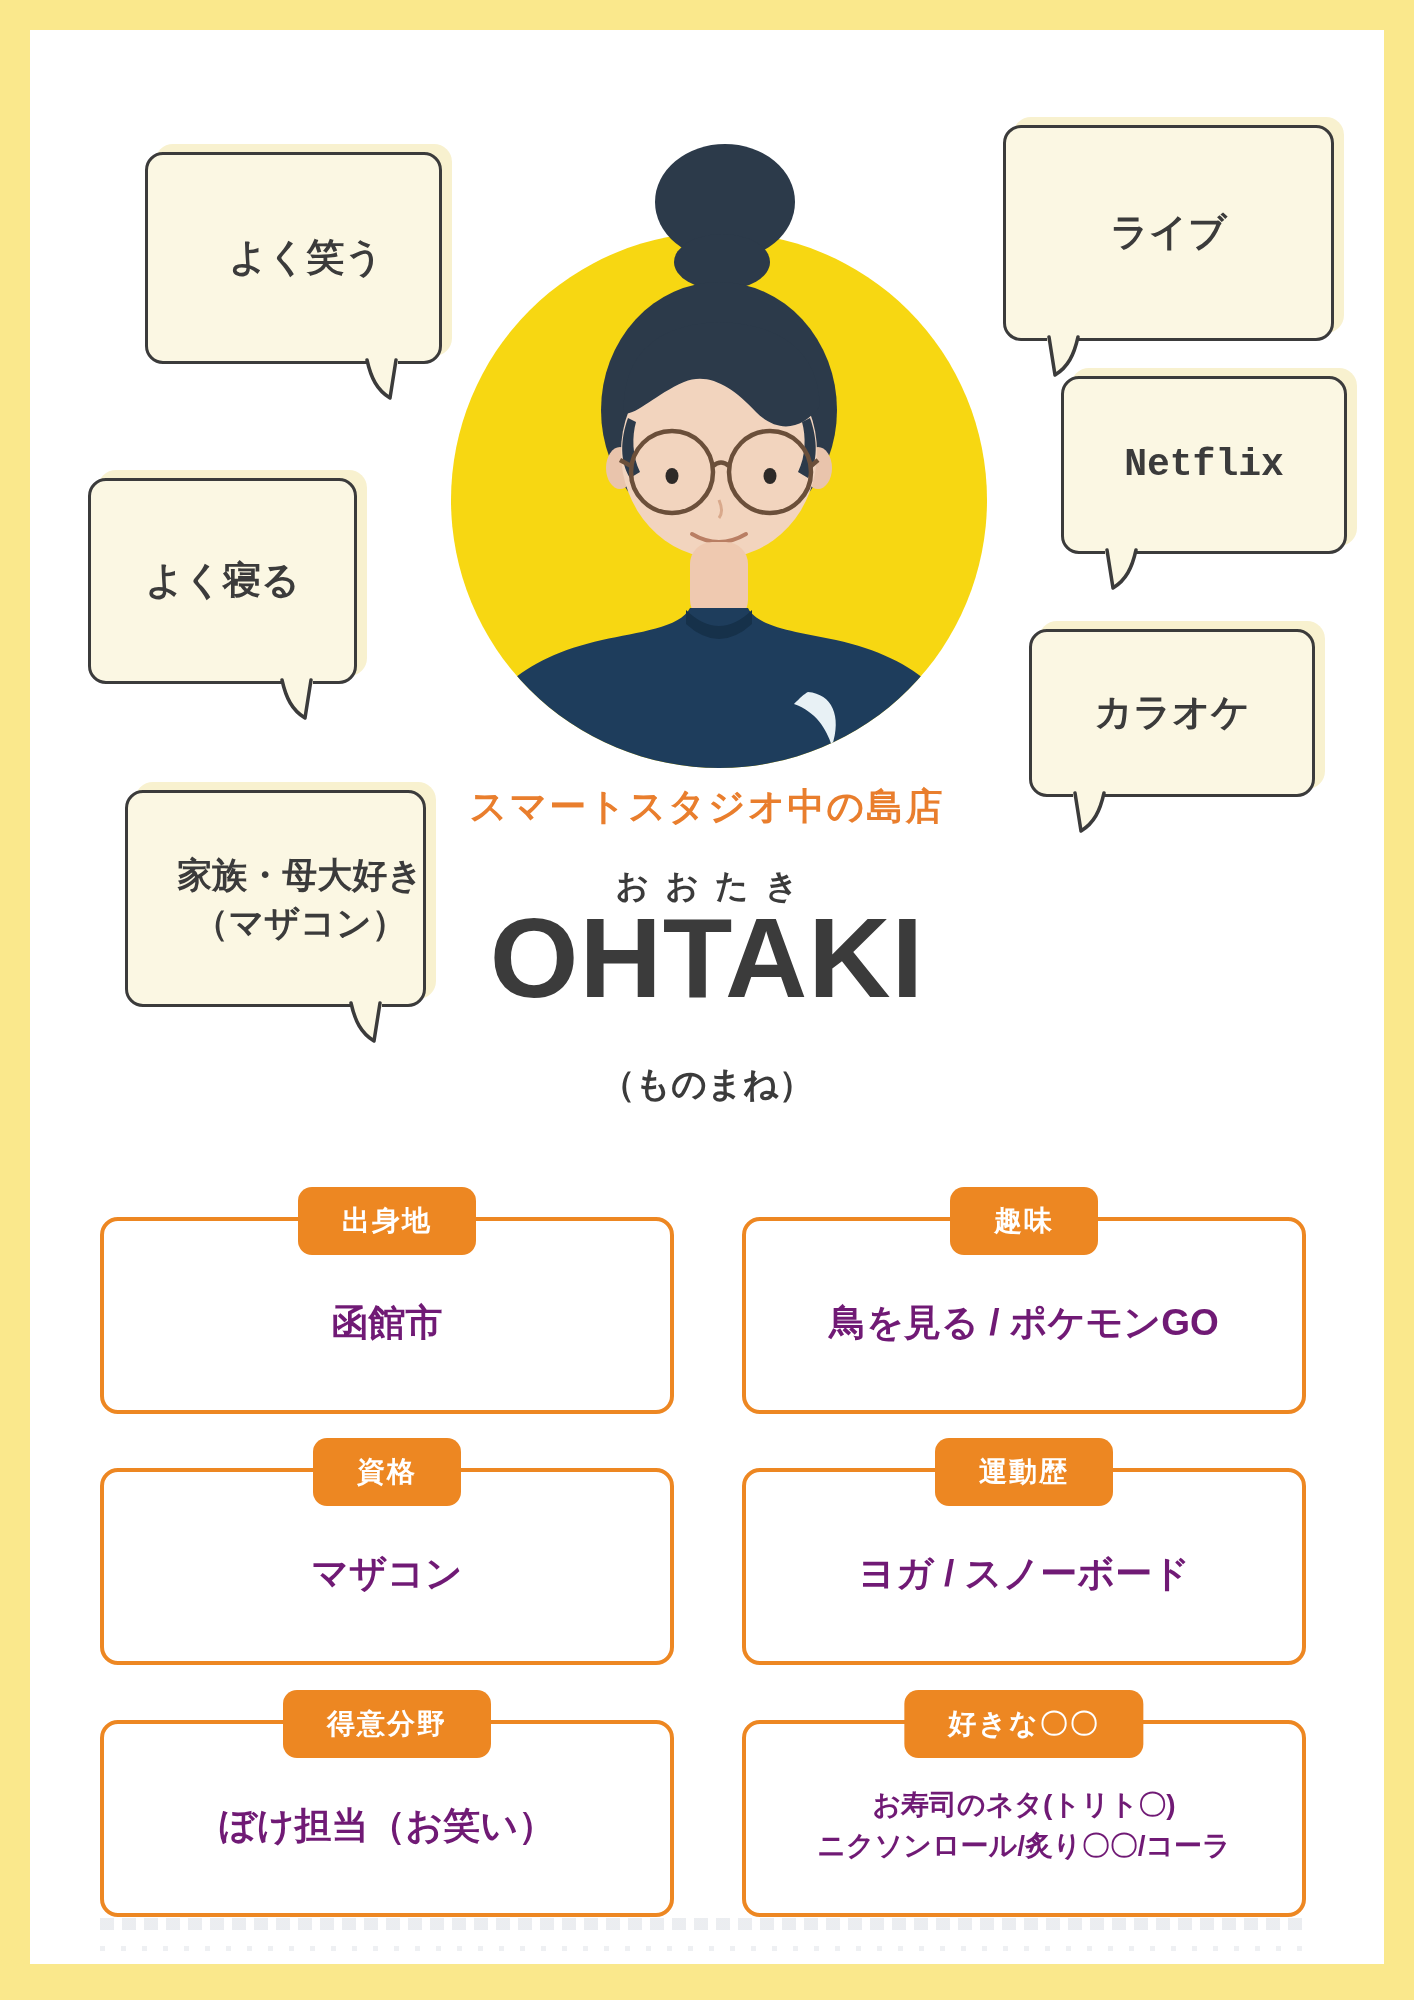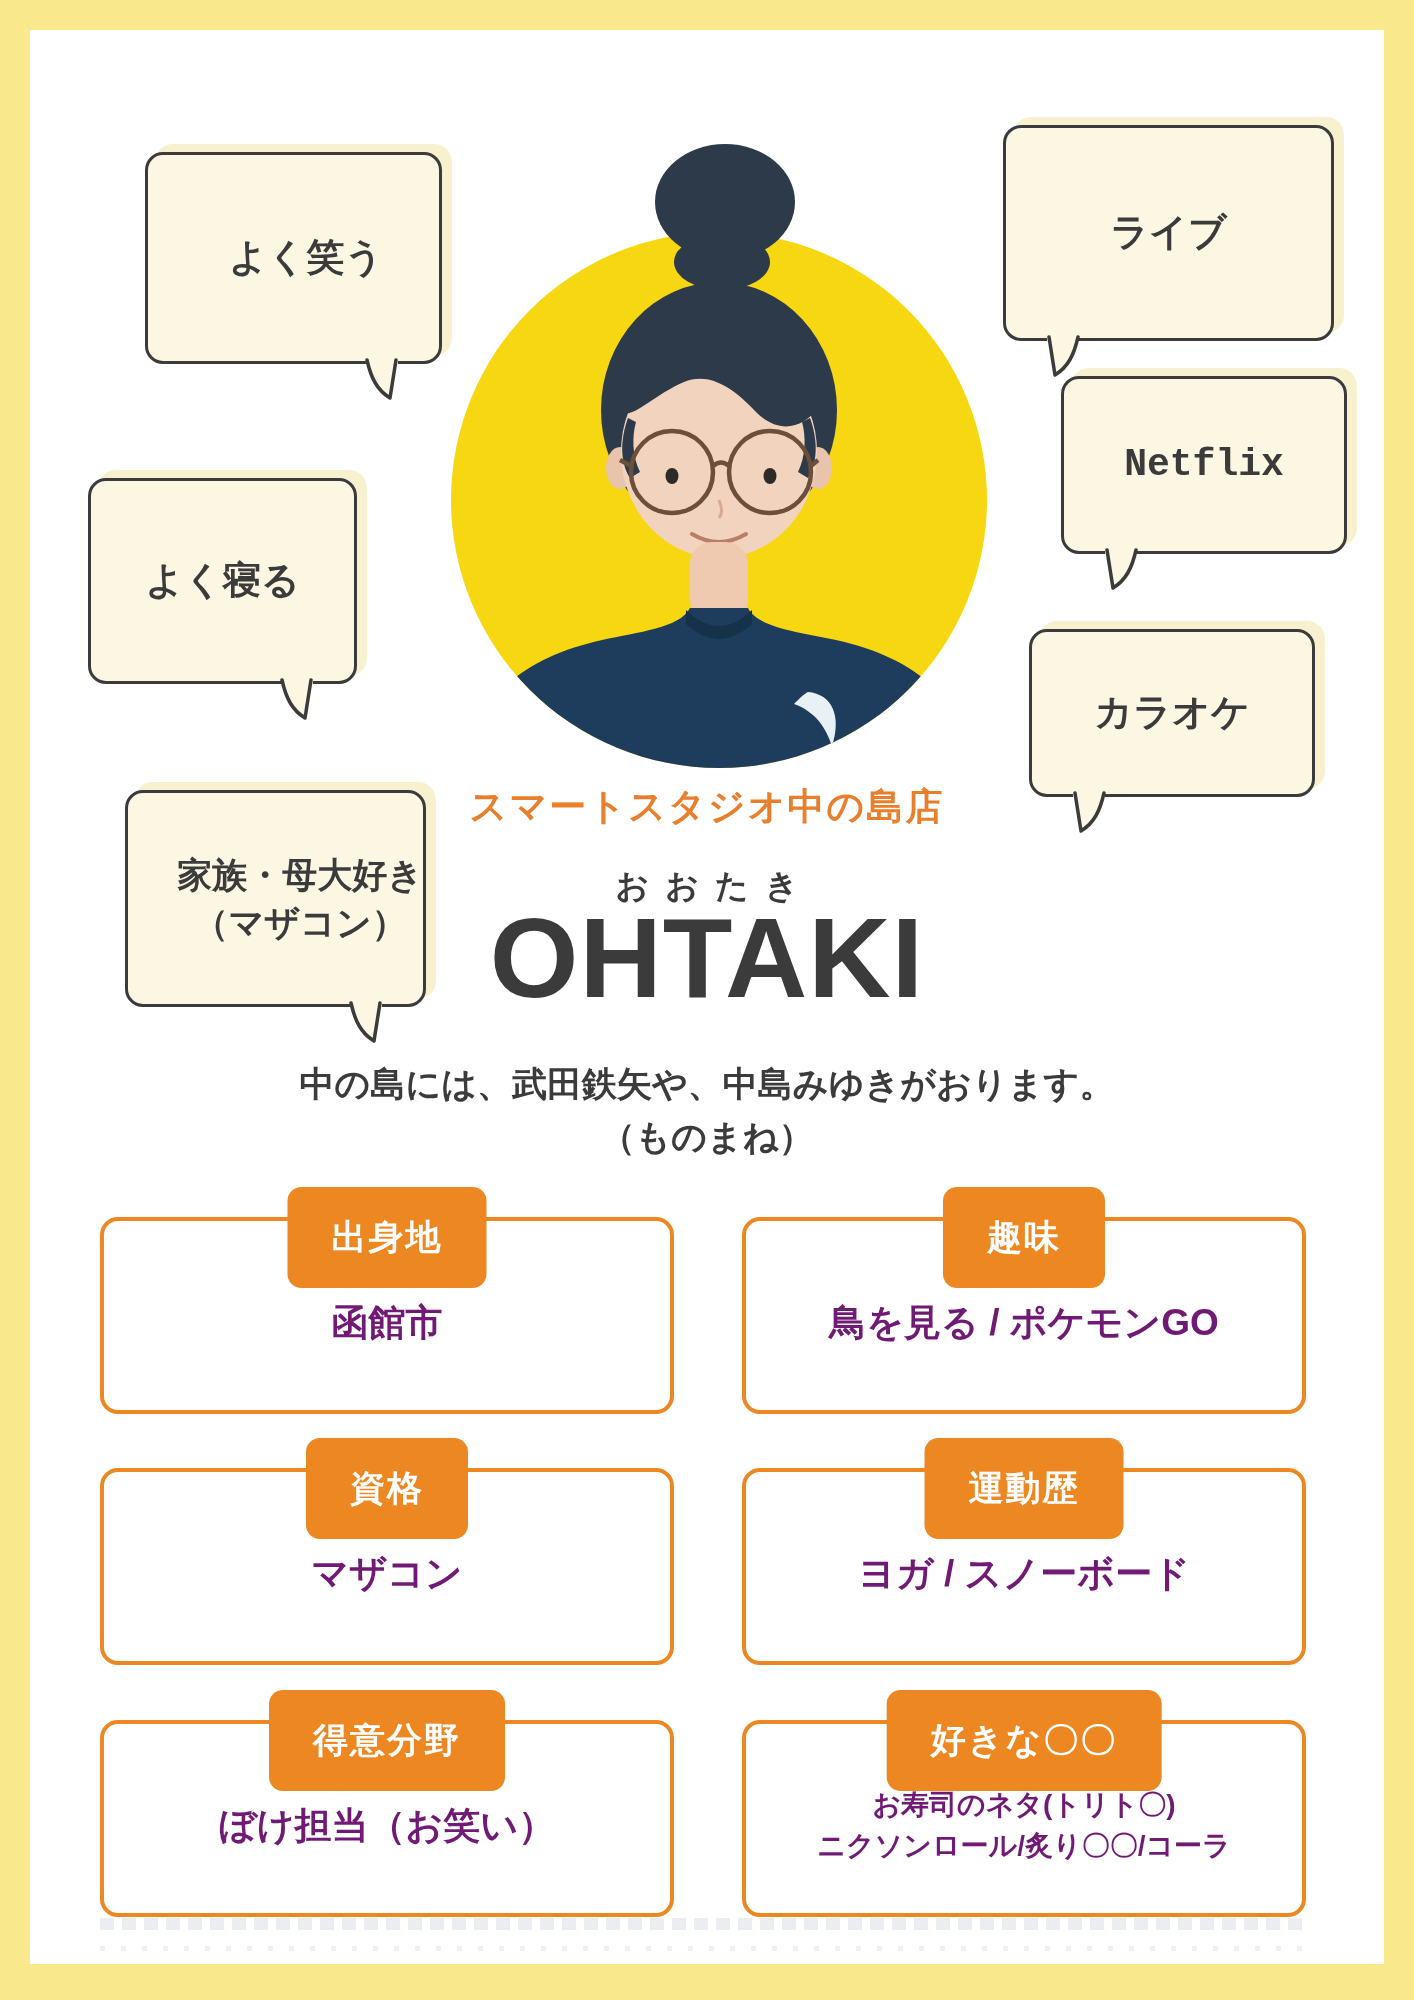--- a/index.html
+++ b/index.html
@@ -80,22 +80,22 @@
     border-radius:18px;
     display:flex; align-items:center; justify-content:center;
     text-align:center;
     font-size:37px; font-weight:bold; color:#701a75;
     line-height:1.45; white-space:pre-line;
     padding-top:14px; box-sizing:border-box;
   }
   .ibox-tab {
     position:absolute; top:-30px; left:50%; transform:translateX(-50%);
     background: var(--accent-orange, #ED8722);
-    color:#ffffff; font-size:35px; font-weight:bold; letter-spacing:2px;
-    padding:27px 44px; border-radius:14px; white-space:nowrap; z-index:2;
+    color:#ffffff; font-size:28px; font-weight:bold; letter-spacing:2px;
+    padding:15px 44px; border-radius:14px; white-space:nowrap; z-index:2;
   }
   .col-l { left:70px;  width:574px; }
   .col-r { left:712px; width:564px; }
   .row-1 { top:1187px; }
   .row-2 { top:1438px; }
   .row-3 { top:1690px; }
   .ibox-body.small { font-size:28px; }
 
   
   .faint-row-a {
@@ -204,21 +204,20 @@
       <span class="tail-patch"></span>
       <svg class="tail" viewBox="0 0 38 44">
         <path d="M4,2 C8,20 14,32 27,40 L33,2" fill="#FBF7E3" stroke="#3B3B3B" stroke-width="3.5" stroke-linecap="round" stroke-linejoin="round"></path>
       </svg>
     </div>
 
     <div class="store-name">スマートスタジオ中の島店</div>
     <div class="furigana">おおたき</div>
     <div class="big-name">OHTAKI</div>
     <div class="tagline">
-      <div>中の島には、武田鉄矢や、中島みゆきがおります。</div>
       <div>（ものまね）</div>
     </div>
 
     <div class="ibox col-l row-1">
       <div class="ibox-body">函館市</div>
       <div class="ibox-tab">出身地</div>
     </div>
     <div class="ibox col-r row-1">
       <div class="ibox-body">鳥を見る / ポケモンGO</div>
       <div class="ibox-tab">趣味</div>

